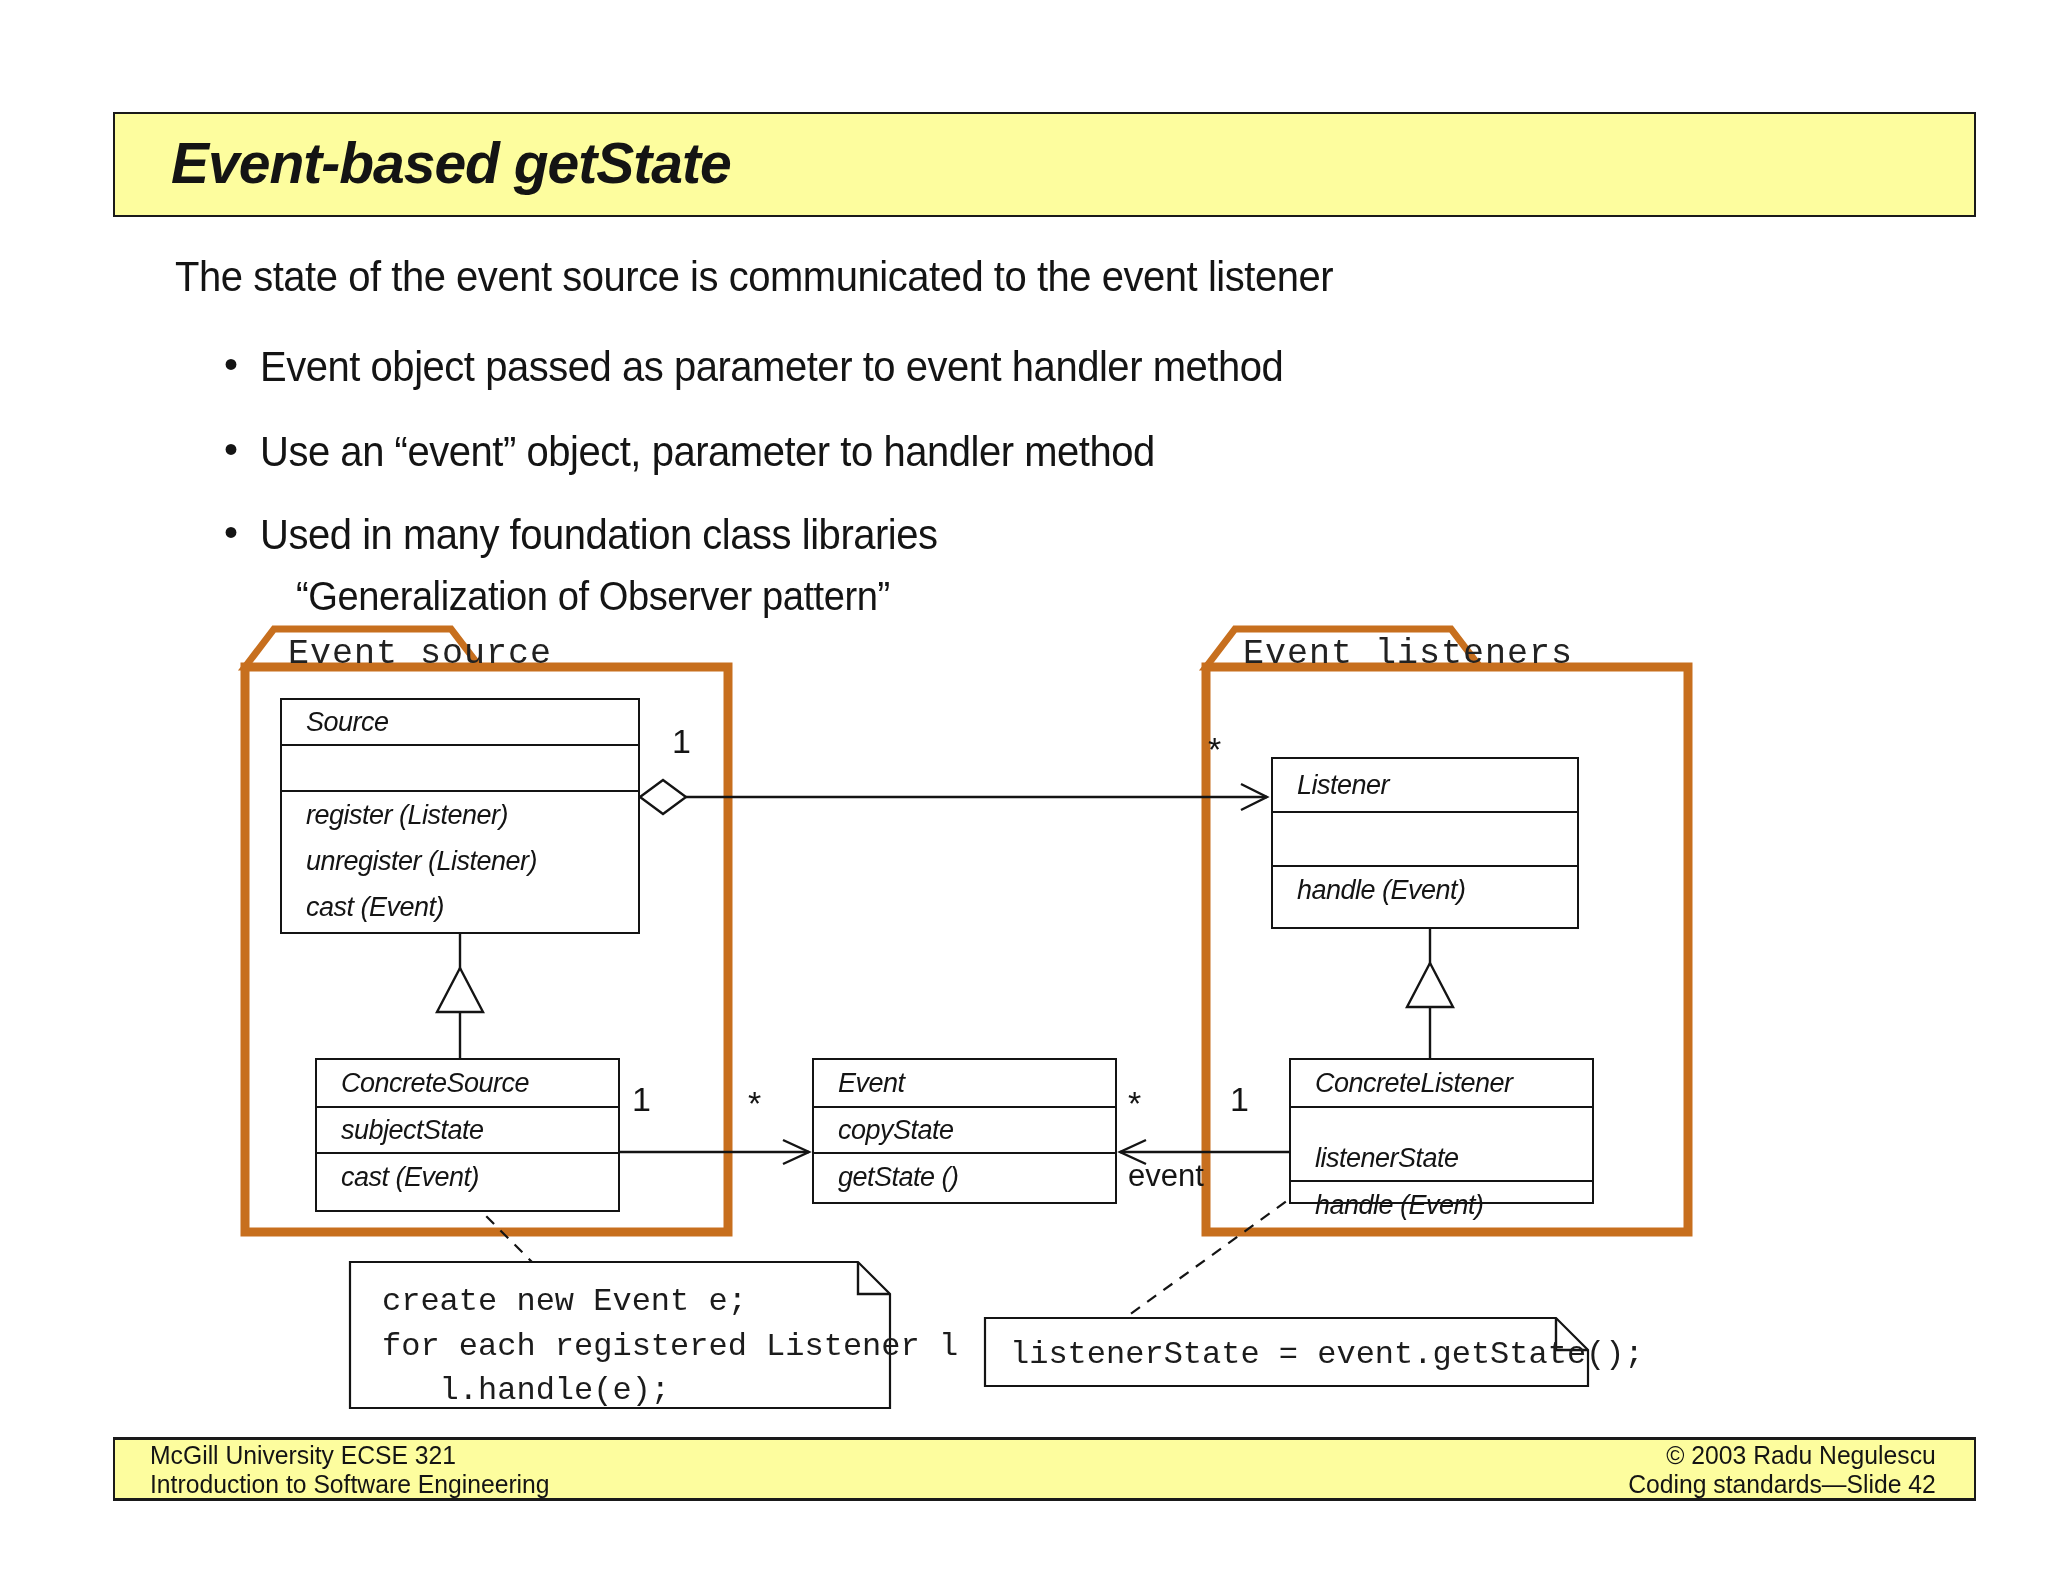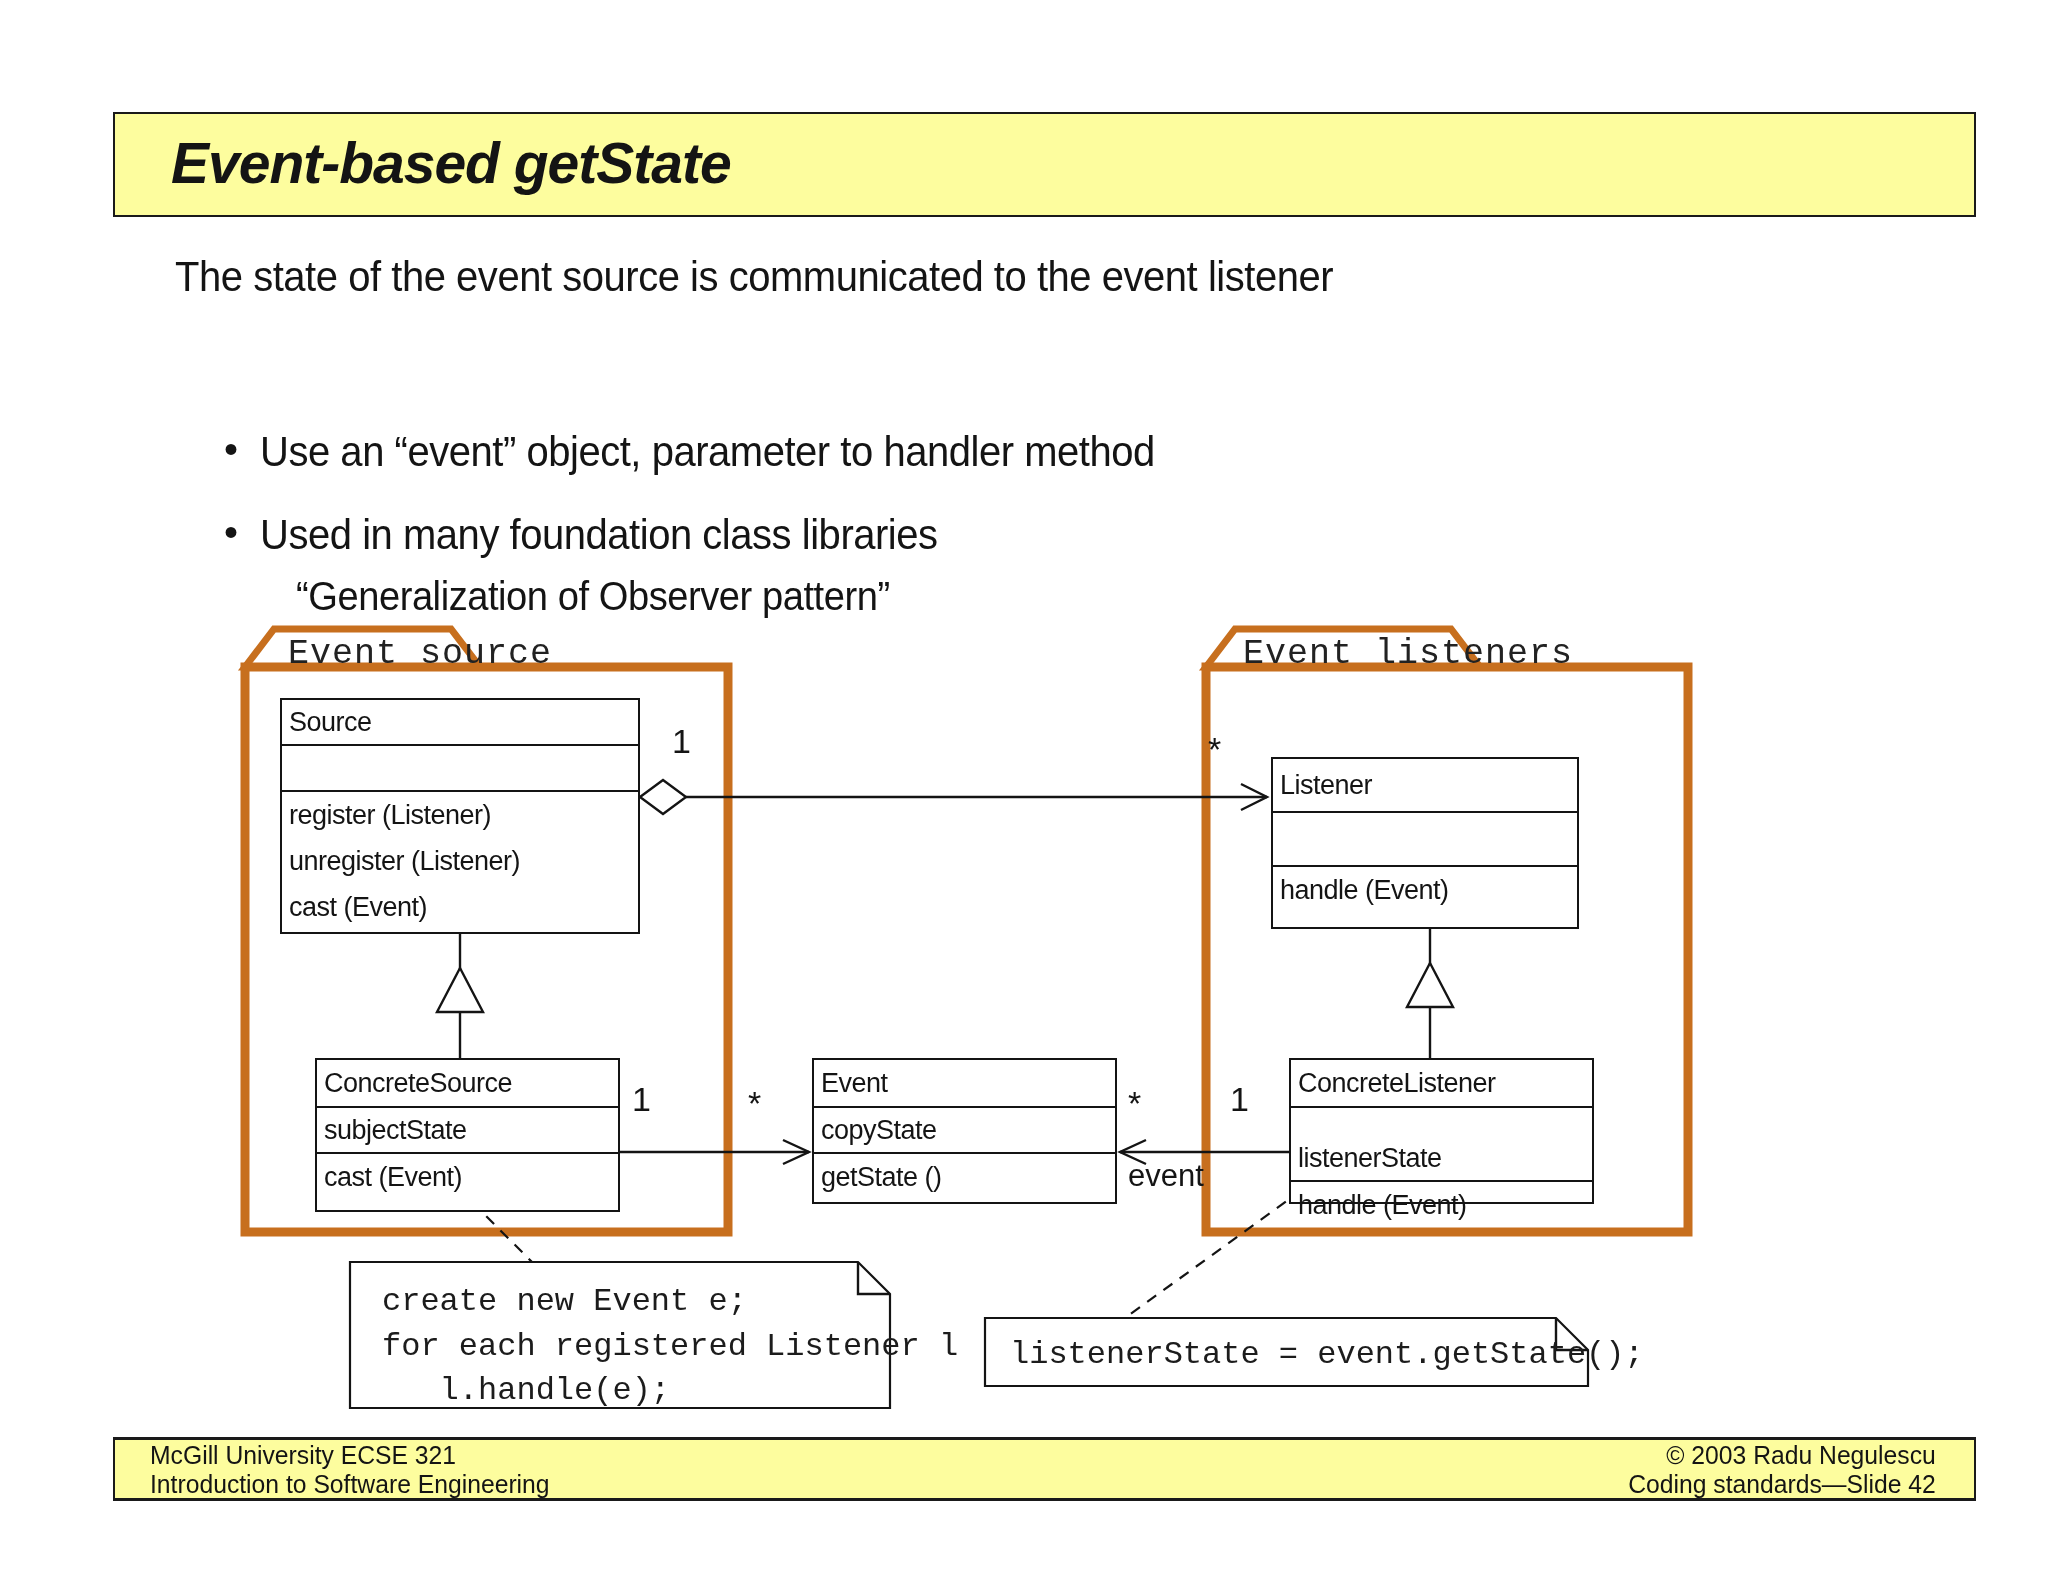--- a/index.html
+++ b/index.html
@@ -37,21 +37,21 @@
     transform:scaleX(0.93);transform-origin:left top;white-space:nowrap;}
 
   .tablabel{position:absolute;font-family:"Liberation Mono",monospace;
     font-size:35px;letter-spacing:1px;white-space:nowrap;color:#222;}
 
   .uml{position:absolute;background:#fff;border:2px solid var(--ink);
     box-sizing:border-box;font-size:27px;letter-spacing:-0.5px;}
   .cmp{box-sizing:border-box;border-bottom:2px solid var(--ink);
     display:flex;flex-direction:column;justify-content:center;}
   .cmp:last-child{border-bottom:none;flex:1;}
-  .row{padding-left:7px;line-height:46px;white-space:nowrap;}
+  .row{padding-left:24px;line-height:46px;white-space:nowrap;font-style:italic;}
 
   .mult{position:absolute;font-size:34px;white-space:nowrap;}
   .role{position:absolute;font-size:31px;white-space:nowrap;}
 
   .code{position:absolute;font-family:"Liberation Mono",monospace;
     font-size:32px;white-space:pre;color:#1c1c1c;}
 
   .footer-left{position:absolute;left:150px;top:1441px;font-size:26px;line-height:29px;
     transform:scaleX(0.95);transform-origin:left top;}
   .footer-right{position:absolute;right:112px;top:1441px;font-size:26px;line-height:29px;
@@ -113,20 +113,21 @@
       <path class="note" d="M985,1318 H1556 L1588,1350 V1386 H985 Z"></path>
       <polyline class="ln" points="1556,1318 1556,1350 1588,1350"></polyline>
     </g>
   </svg>
 
   <div class="bar" style="left:113px;top:112px;width:1863px;height:105px;"></div>
   <div class="title-text">Event-based getState</div>
 
   <div class="bodyline" style="left:175px;top:252px;">The state of the event source is communicated to the event listener</div>
 
+  <div class="bullet" style="left:224px;top:342px;"><span class="dot">•</span><span class="btxt">Event object passed as parameter to event handler method</span></div>
   <div class="bullet" style="left:224px;top:427px;"><span class="dot">•</span><span class="btxt">Use an “event” object, parameter to handler method</span></div>
   <div class="bullet" style="left:224px;top:510px;"><span class="dot">•</span><span class="btxt">Used in many foundation class libraries</span></div>
 
   <div class="quote" style="left:296px;top:573px;">“Generalization of Observer pattern”</div>
 
   <div class="tablabel" style="left:288px;top:634px;">Event source</div>
   <div class="tablabel" style="left:1243px;top:634px;">Event listeners</div>
 
   <div class="uml" style="left:280px;top:698px;width:360px;height:236px;">
     <div class="cmp" style="height:46px;">

